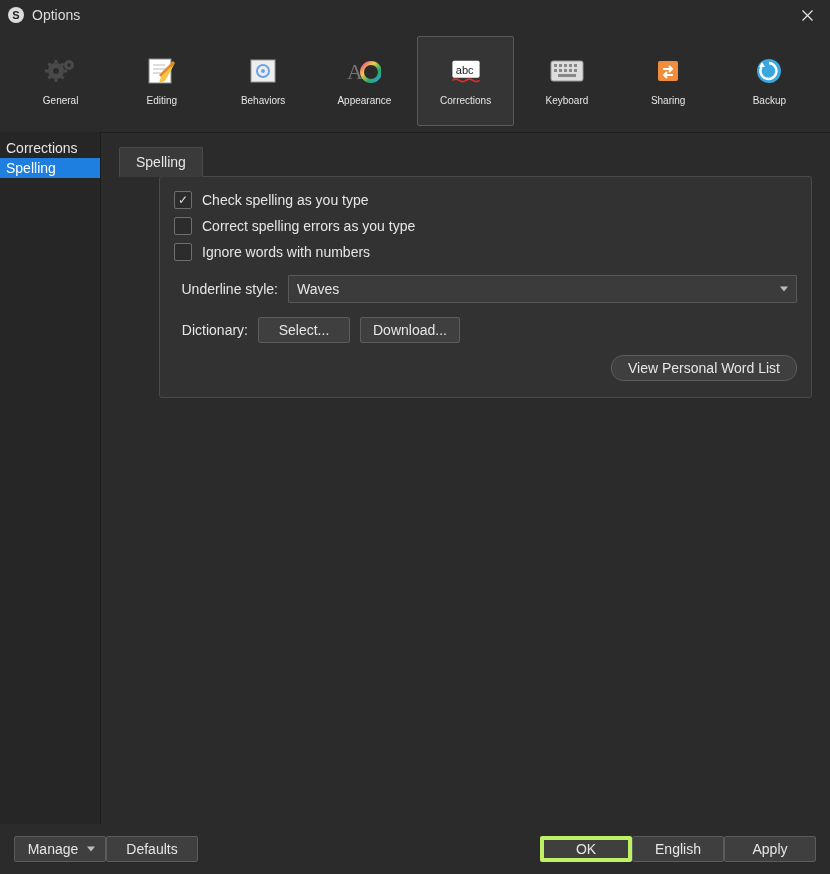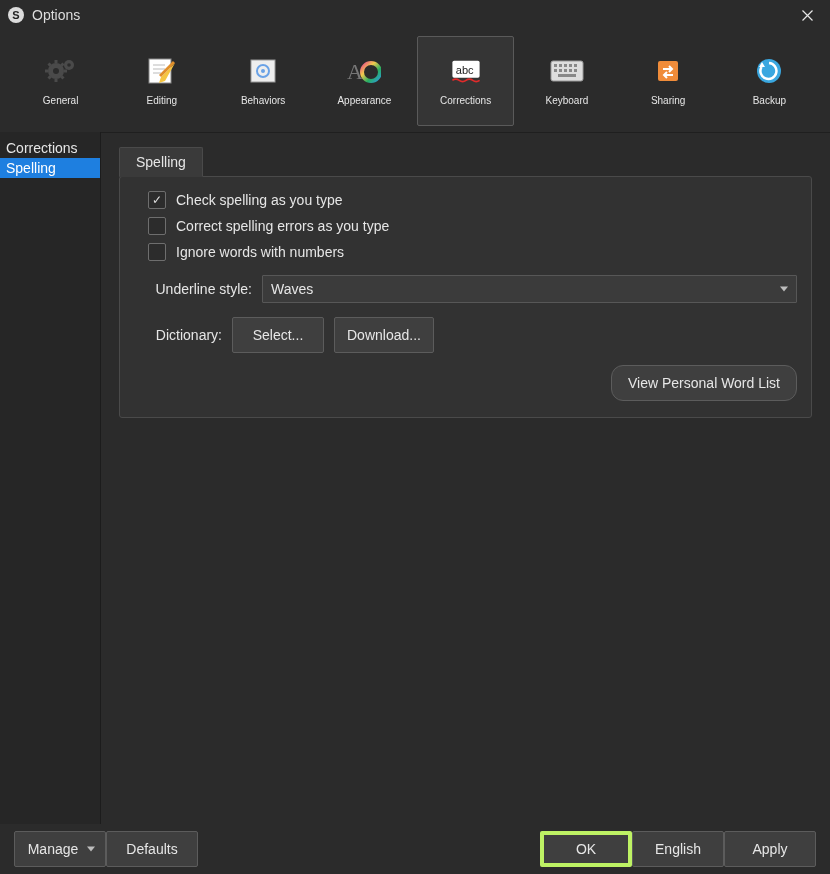--- a/index.html
+++ b/index.html
@@ -108,21 +108,22 @@
     top: 1px;
     z-index: 2;
     color: #e6e6e6;
     cursor: pointer;
   }
 
   .panel {
     border: 1px solid #4a4a4a;
     border-radius: 3px;
     background: #323232;
-    padding: 14px 14px 16px 28px;
+    padding: 14px 14px 16px 14px;
+    margin-left: 40px;
   }
 
   .chk-row {
     display: flex;
     align-items: center;
     gap: 10px;
     margin-bottom: 8px;
   }
   .chk {
     width: 16px; height: 16px;
@@ -177,21 +178,21 @@
     background: #242424;
     border: 1px solid #4d4d4d;
     border-radius: 2px;
     display: flex;
     align-items: center;
     padding: 0 8px;
     color: #e6e6e6;
   }
 
   .btn {
-    height: 36px;
+    height: 26px;
     min-width: 92px;
     padding: 0 12px;
     background: #3f3f3f;
     border: 1px solid #5c5c5c;
     border-radius: 2px;
     color: #e6e6e6;
     display: inline-flex;
     align-items: center;
     justify-content: center;
     cursor: pointer;

